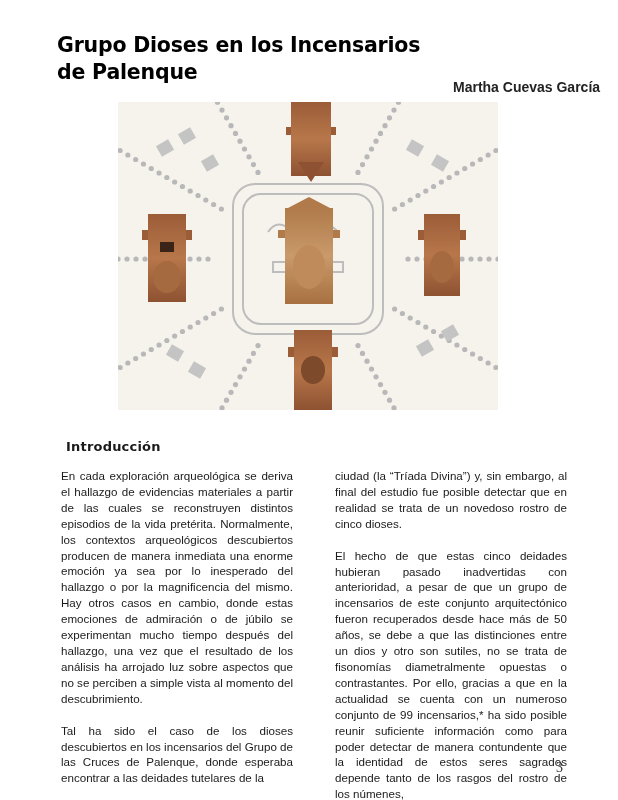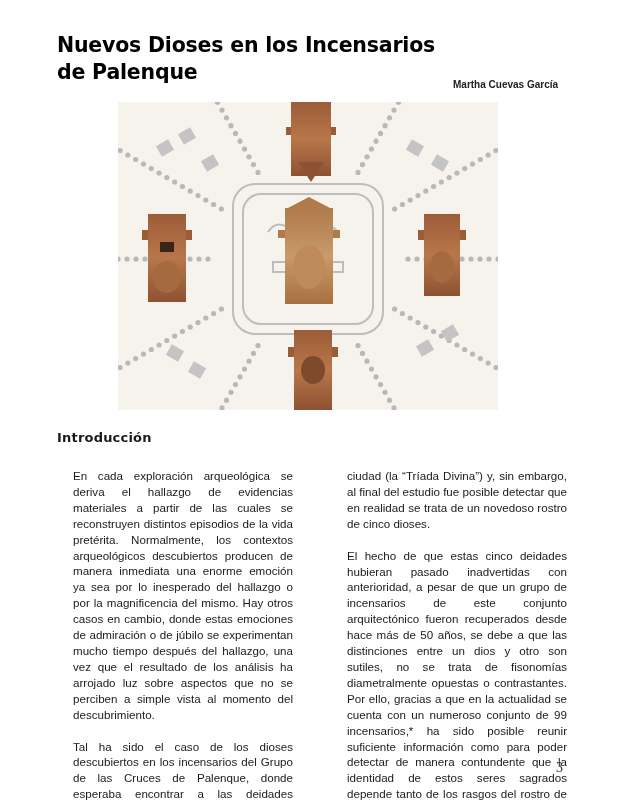--- a/index.html
+++ b/index.html
@@ -1,33 +1,33 @@
 <!DOCTYPE html>
 <html><head>
   <meta charset="utf-8">
   <style>
     html, body { margin: 0; padding: 0; background: #ffffff; }
     body { width: 618px; height: 800px; position: relative; overflow: hidden; font-family: "Liberation Sans", sans-serif; color: #111; }
     .title { position: absolute; left: 57px; top: 32px; width: 400px; font-family: "DejaVu Sans", sans-serif; font-weight: bold; font-size: 20.5px; line-height: 27px; color: #000; letter-spacing: -0.2px; }
-    .author { position: absolute; left: 453px; top: 79px; font-family: "Liberation Sans", sans-serif; font-weight: bold; font-size: 10px; color: #222; }
+    .author { position: absolute; left: 453px; top: 79px; font-family: "Liberation Sans", sans-serif; font-weight: bold; font-size: 14px; color: #222; }
     .figure { position: absolute; left: 118px; top: 102px; width: 380px; height: 308px; background: #f6f2ec; overflow: hidden; }
     .figure svg { display: block; }
     .section-heading { position: absolute; left: 57px; top: 430px; font-family: "DejaVu Sans", sans-serif; font-weight: bold; font-size: 13px; color: #1a1a1a; letter-spacing: 0.2px; }
     .col { position: absolute; top: 468px; width: 236px; font-family: "Liberation Sans", sans-serif; font-size: 11.6px; line-height: 15.9px; color: #1a1a1a; text-align: justify; }
     .col-left { left: 57px; }
     .col-right { left: 331px; }
-    .col p { margin: 0 0 16px 16px; }
+    .col p { margin: 0 0 16px 4px; }
     .page-number { position: absolute; left: 556px; top: 760px; font-family: "Liberation Serif", serif; font-size: 14px; color: #333; }
   </style>
 </head>
 <body>
 
 <div>
   <h1 class="title" style="margin:0;">
-    <span>Nuevos Dioses en los Incensarios</span><br>
+    <span>Grupo Dioses en los Incensarios</span><br>
     <span>de Palenque</span>
   </h1>
 
   <div class="author">Martha Cuevas García</div>
 
   <div class="figure">
     <svg width="380" height="308" viewBox="0 0 380 308">
       <defs>
         <linearGradient id="mask1" x1="0" y1="0" x2="0" y2="1">
           <stop offset="0" stop-color="#9b5c38"></stop>
@@ -249,21 +249,21 @@
       </g>
       <g>
         <rect x="176" y="228" width="38" height="80" fill="url(#mask1)"></rect>
         <rect x="170" y="245" width="6" height="10" fill="#9b5c38"></rect>
         <rect x="214" y="245" width="6" height="10" fill="#9b5c38"></rect>
         <ellipse cx="195" cy="268" rx="12" ry="14" fill="#7e4a2c"></ellipse>
       </g>
     </svg>
   </div>
 
-  <h2 class="section-heading" style="margin:0;">Introducción</h2>
+  <h2 class="section-heading" style="margin:9px;">Introducción</h2>
 
   <div class="col col-left">
     <p>En cada exploración arqueológica se deriva el hallazgo de evidencias materiales a partir de las cuales se reconstruyen distintos episodios de la vida pretérita. Normalmente, los contextos arqueológicos descubiertos producen de manera inmediata una enorme emoción ya sea por lo inesperado del hallazgo o por la magnificencia del mismo. Hay otros casos en cambio, donde estas emociones de admiración o de júbilo se experimentan mucho tiempo después del hallazgo, una vez que el resultado de los análisis ha arrojado luz sobre aspectos que no se perciben a simple vista al momento del descubrimiento.</p>
     <p>Tal ha sido el caso de los dioses descubiertos en los incensarios del Grupo de las Cruces de Palenque, donde esperaba encontrar a las deidades tutelares de la</p>
   </div>
 
   <div class="col col-right">
     <p>ciudad (la “Tríada Divina”) y, sin embargo, al final del estudio fue posible detectar que en realidad se trata de un novedoso rostro de cinco dioses.</p>
     <p>El hecho de que estas cinco deidades hubieran pasado inadvertidas con anterioridad, a pesar  de que un grupo de incensarios de este  conjunto arquitectónico fueron recuperados desde hace más de 50 años, se  debe  a que las distinciones entre un dios y otro son sutiles, no se trata de fisonomías diametralmente opuestas o contrastantes. Por ello, gracias a que en la actualidad se cuenta con un numeroso conjunto de 99 incensarios,* ha sido posible reunir suficiente información como para poder detectar de manera contundente que la identidad de estos seres sagrados depende tanto de los rasgos del rostro de los númenes,</p>
   </div>

